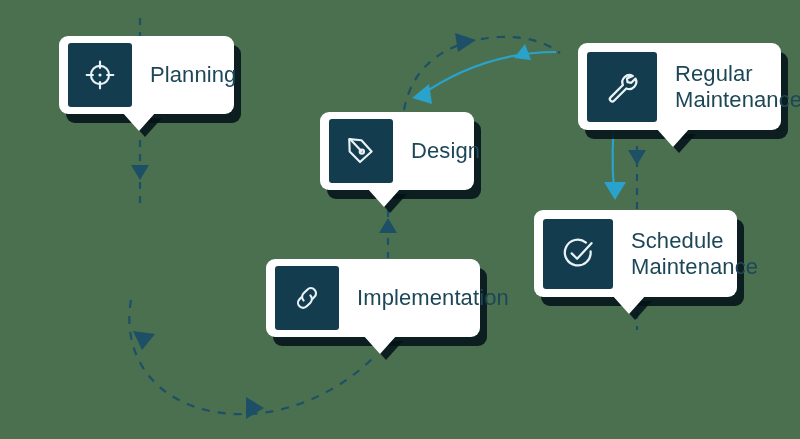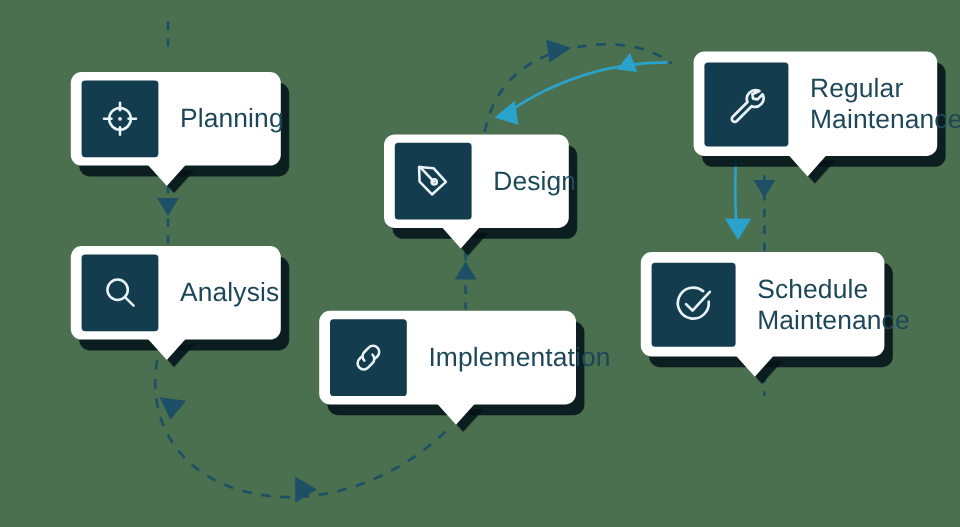--- a/index.html
+++ b/index.html
@@ -53,21 +53,21 @@
     position:absolute;
     bottom:-17px;
     width:0;height:0;
     border-left:17px solid transparent;
     border-right:17px solid transparent;
     border-top:19px solid #ffffff;
     filter:drop-shadow(6px 6px 0 rgba(3,18,24,.88));
   }
 
   
-  #card-planning{left:59px;top:60px;width:175px;height:78px;}
+  #card-planning{left:59px;top:36px;width:175px;height:78px;}
   #card-planning .tail{left:63px;}
   #card-analysis{left:59px;top:205px;width:175px;height:78px;}
   #card-analysis .tail{left:63px;}
   #card-design{left:320px;top:112px;width:154px;height:78px;}
   #card-design .tail{left:47px;}
   #card-implementation{left:266px;top:259px;width:214px;height:78px;}
   #card-implementation .tail{left:97px;}
   #card-regular{left:534px;top:43px;width:203px;height:87px;margin-left:44px;}
   #card-regular .tail{left:78px;}
   #card-schedule{left:534px;top:210px;width:203px;height:87px;}
@@ -121,32 +121,20 @@
           <line x1="2.6" y1="12" x2="7" y2="12"></line>
           <line x1="17" y1="12" x2="21.4" y2="12"></line>
           <circle cx="12" cy="12" r="1.1" fill="#e9f3f6" stroke="none"></circle>
         </svg>
       </div>
       <div class="card-label">Planning</div>
     </div>
     <div class="tail"></div>
   </div>
 
-  <div class="card" id="card-analysis">
-    <div class="card-inner">
-      <div class="icon-box icon-sq-64">
-        <svg width="34" height="34" viewBox="0 0 24 24" fill="none" stroke="#e9f3f6" stroke-width="1.5" stroke-linecap="round">
-          <circle cx="10.6" cy="10.2" r="6"></circle>
-          <line x1="15.2" y1="14.8" x2="20" y2="19.6"></line>
-        </svg>
-      </div>
-      <div class="card-label">Analysis</div>
-    </div>
-    <div class="tail"></div>
-  </div>
 
   <div class="card" id="card-design">
     <div class="card-inner">
       <div class="icon-box icon-sq-64">
         <svg width="34" height="34" viewBox="0 0 24 24" fill="none" stroke="#e9f3f6" stroke-width="1.5" stroke-linecap="round" stroke-linejoin="round">
           <path d="M4 3.4 L4.3 12.1 L11.6 19.6 L19.8 12.2 L12.6 4.2 Z" transform="translate(-0.3,0.2)"></path>
           <path d="M4.2 3.6 L12.4 12.2"></path>
           <circle cx="12.6" cy="12.4" r="1.5"></circle>
         </svg>
       </div>

